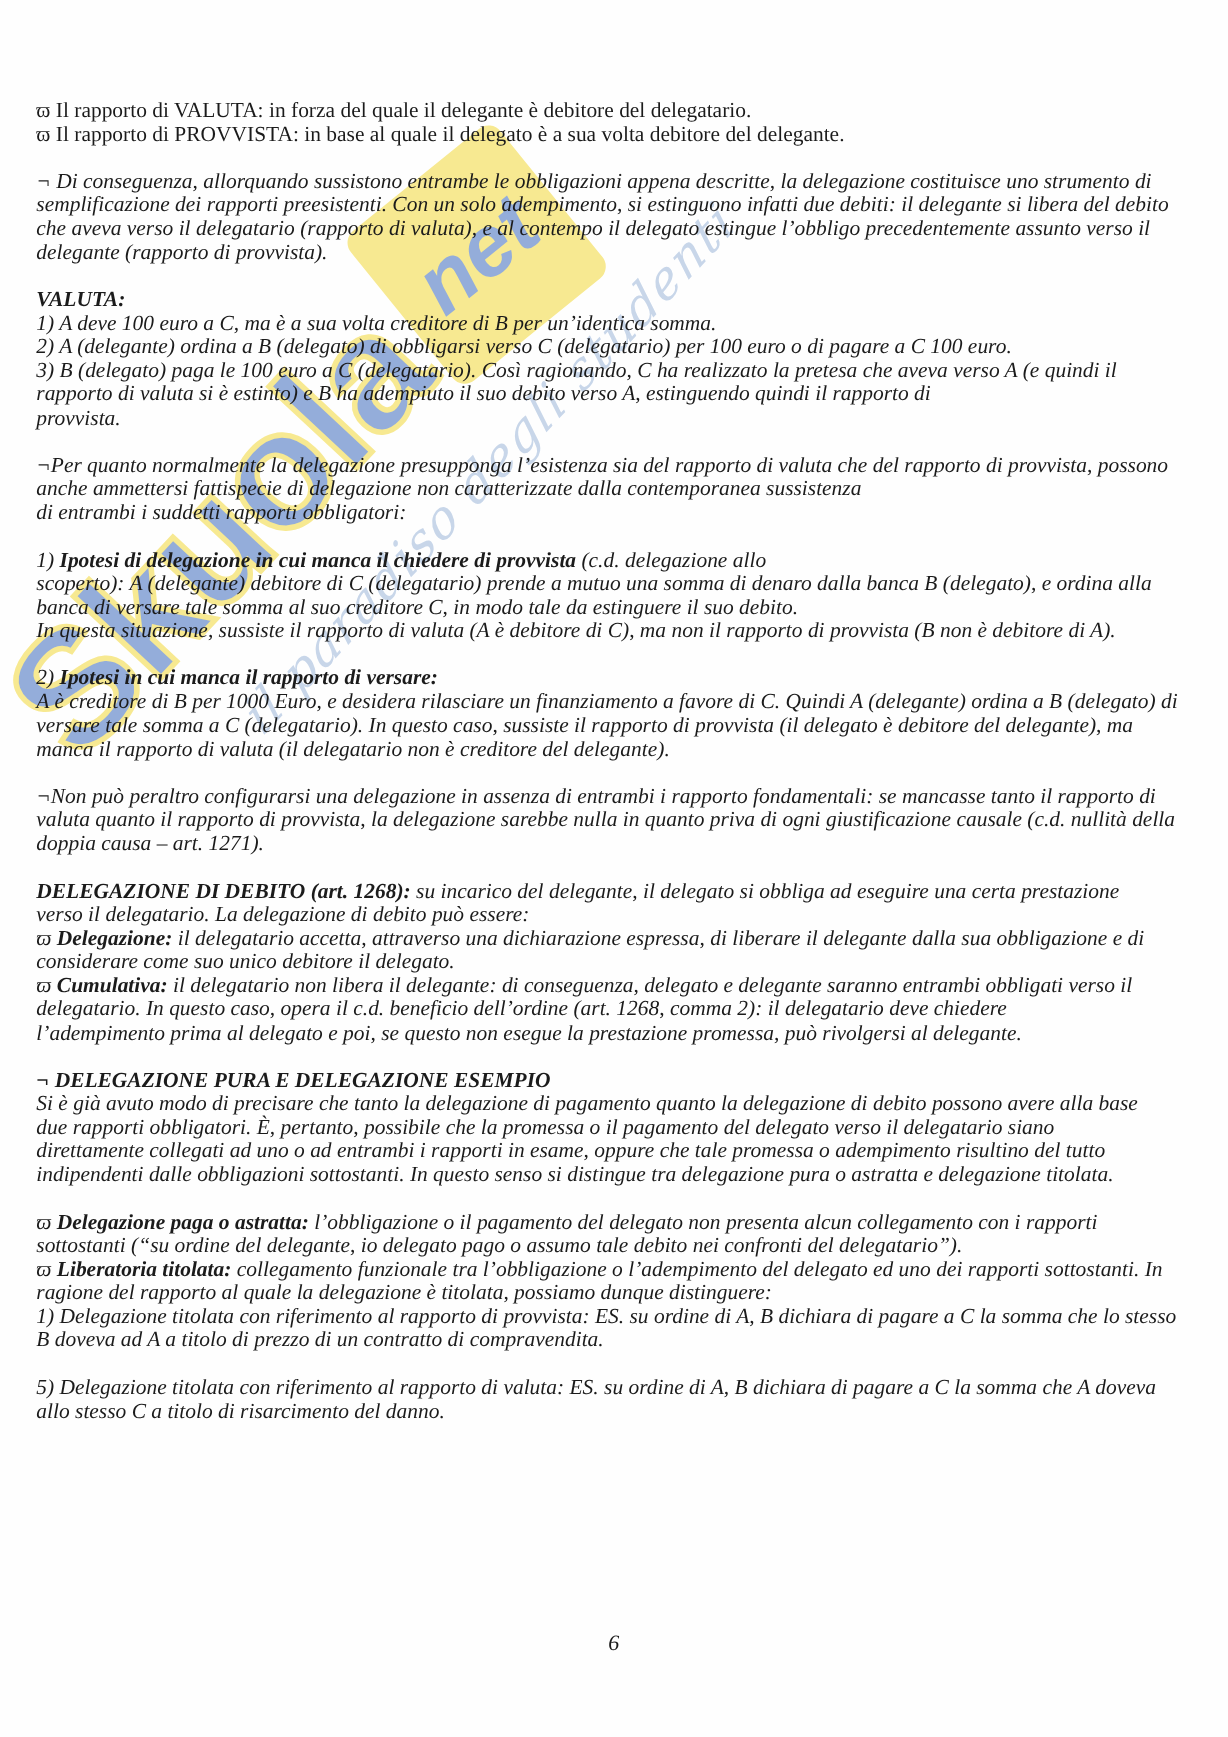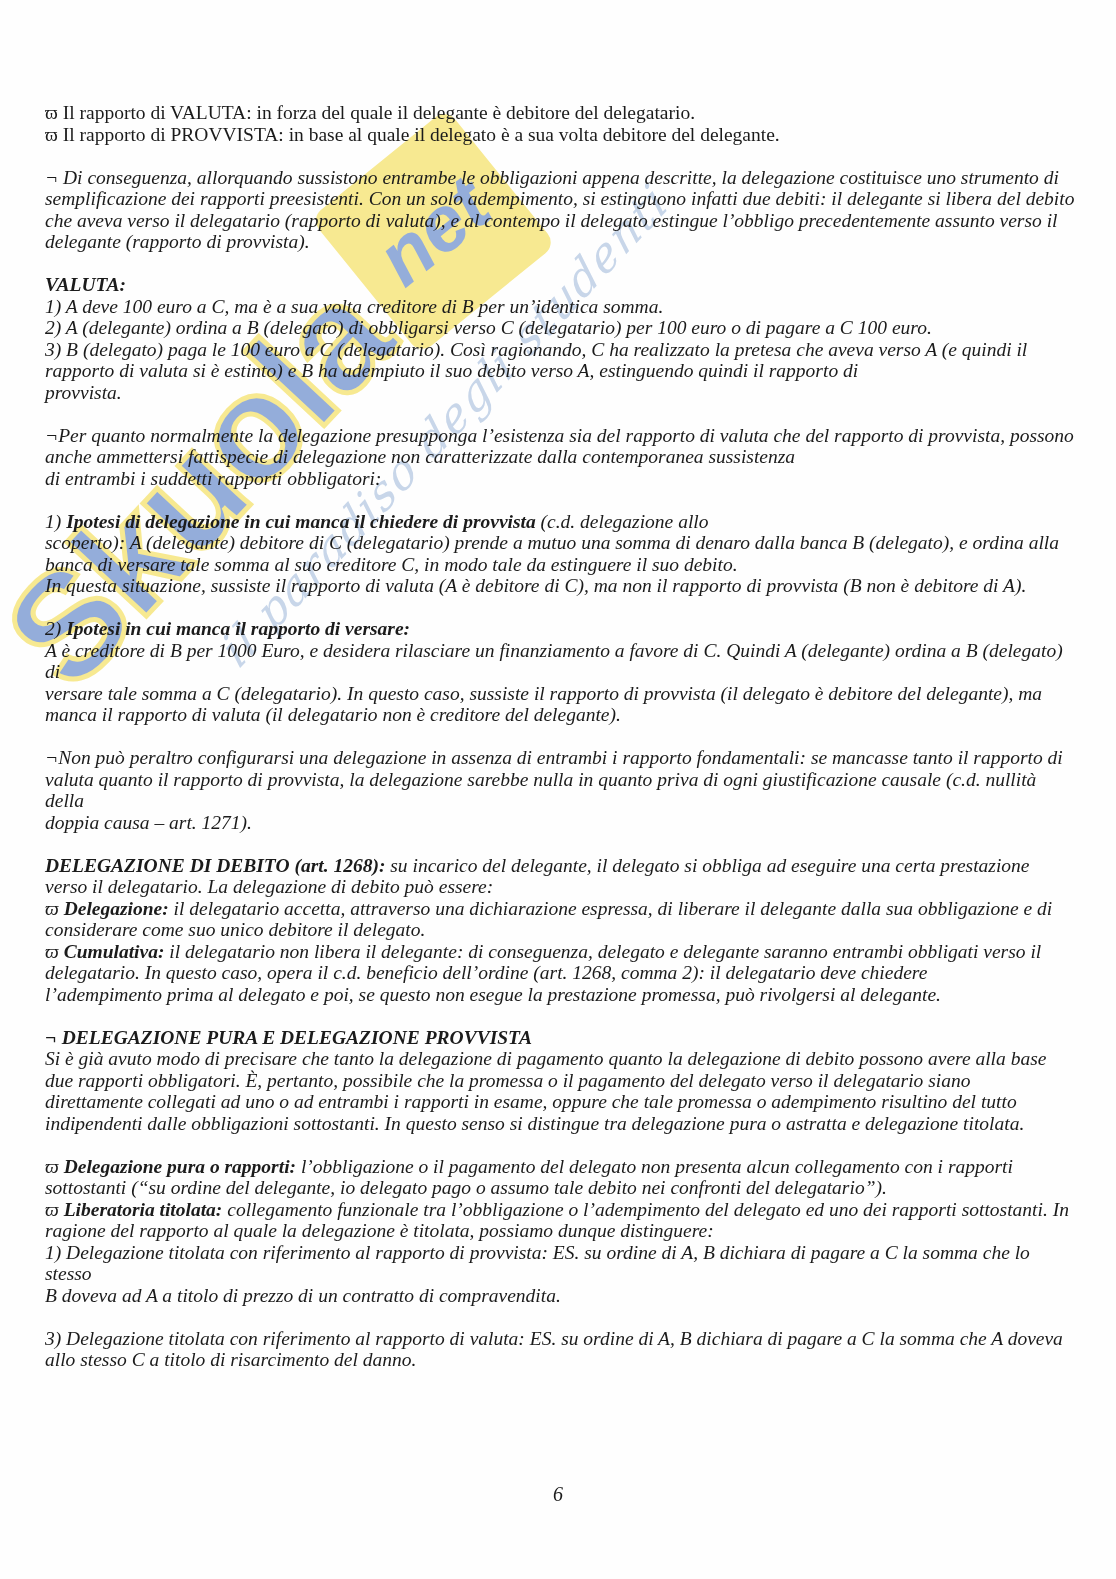--- a/index.html
+++ b/index.html
@@ -62,21 +62,21 @@
   .doc {
     position: relative;
     z-index: 1;
     padding: 90px 28px 0 33px;
     width: 1056px;
     color: #1b1b1b;
     font-size: 19.5px;
     line-height: 21.5px;
   }
   .para {
-    margin: 12px;
+    margin: 0;
     white-space: pre-wrap;
   }
   .para + .para { margin-top: 21.5px; font-style: italic; }
   .para b { font-weight: bold; }
 
   .page-number {
     position: absolute;
     left: 0; right: 0;
     top: 1483px;
     text-align: center;
@@ -127,29 +127,29 @@
       <p class="para">¬Non può peraltro configurarsi una delegazione in assenza di entrambi i rapporto fondamentali: se mancasse tanto il rapporto di
 valuta quanto il rapporto di provvista, la delegazione sarebbe nulla in quanto priva di ogni giustificazione causale (c.d. nullità della
 doppia causa – art. 1271).</p>
       <p class="para"><b>DELEGAZIONE DI DEBITO (art. 1268):</b> su incarico del delegante, il delegato si obbliga ad eseguire una certa prestazione
 verso il delegatario. La delegazione di debito può essere:
 ϖ <b>Delegazione:</b> il delegatario accetta, attraverso una dichiarazione espressa, di liberare il delegante dalla sua obbligazione e di
 considerare come suo unico debitore il delegato.
 ϖ <b>Cumulativa:</b> il delegatario non libera il delegante: di conseguenza, delegato e delegante saranno entrambi obbligati verso il
 delegatario. In questo caso, opera il c.d. beneficio dell’ordine (art. 1268, comma 2): il delegatario deve chiedere
 l’adempimento prima al delegato e poi, se questo non esegue la prestazione promessa, può rivolgersi al delegante.</p>
-      <p class="para"><b>¬ DELEGAZIONE PURA E DELEGAZIONE PROVVISTA</b>
+      <p class="para"><b>¬ DELEGAZIONE PURA E DELEGAZIONE ESEMPIO</b>
 Si è già avuto modo di precisare che tanto la delegazione di pagamento quanto la delegazione di debito possono avere alla base
 due rapporti obbligatori. È, pertanto, possibile che la promessa o il pagamento del delegato verso il delegatario siano
 direttamente collegati ad uno o ad entrambi i rapporti in esame, oppure che tale promessa o adempimento risultino del tutto
 indipendenti dalle obbligazioni sottostanti. In questo senso si distingue tra delegazione pura o astratta e delegazione titolata.</p>
-      <p class="para">ϖ <b>Delegazione pura o rapporti:</b> l’obbligazione o il pagamento del delegato non presenta alcun collegamento con i rapporti
+      <p class="para">ϖ <b>Delegazione paga o astratta:</b> l’obbligazione o il pagamento del delegato non presenta alcun collegamento con i rapporti
 sottostanti (“su ordine del delegante, io delegato pago o assumo tale debito nei confronti del delegatario”).
 ϖ <b>Liberatoria titolata:</b> collegamento funzionale tra l’obbligazione o l’adempimento del delegato ed uno dei rapporti sottostanti. In
 ragione del rapporto al quale la delegazione è titolata, possiamo dunque distinguere:
 1) Delegazione titolata con riferimento al rapporto di provvista: ES. su ordine di A, B dichiara di pagare a C la somma che lo stesso
 B doveva ad A a titolo di prezzo di un contratto di compravendita.</p>
-      <p class="para">3) Delegazione titolata con riferimento al rapporto di valuta: ES. su ordine di A, B dichiara di pagare a C la somma che A doveva
+      <p class="para">5) Delegazione titolata con riferimento al rapporto di valuta: ES. su ordine di A, B dichiara di pagare a C la somma che A doveva
 allo stesso C a titolo di risarcimento del danno.</p>
     </div>
 </div>
 
 <div class="page-number">6</div>
 
 </body></html>

